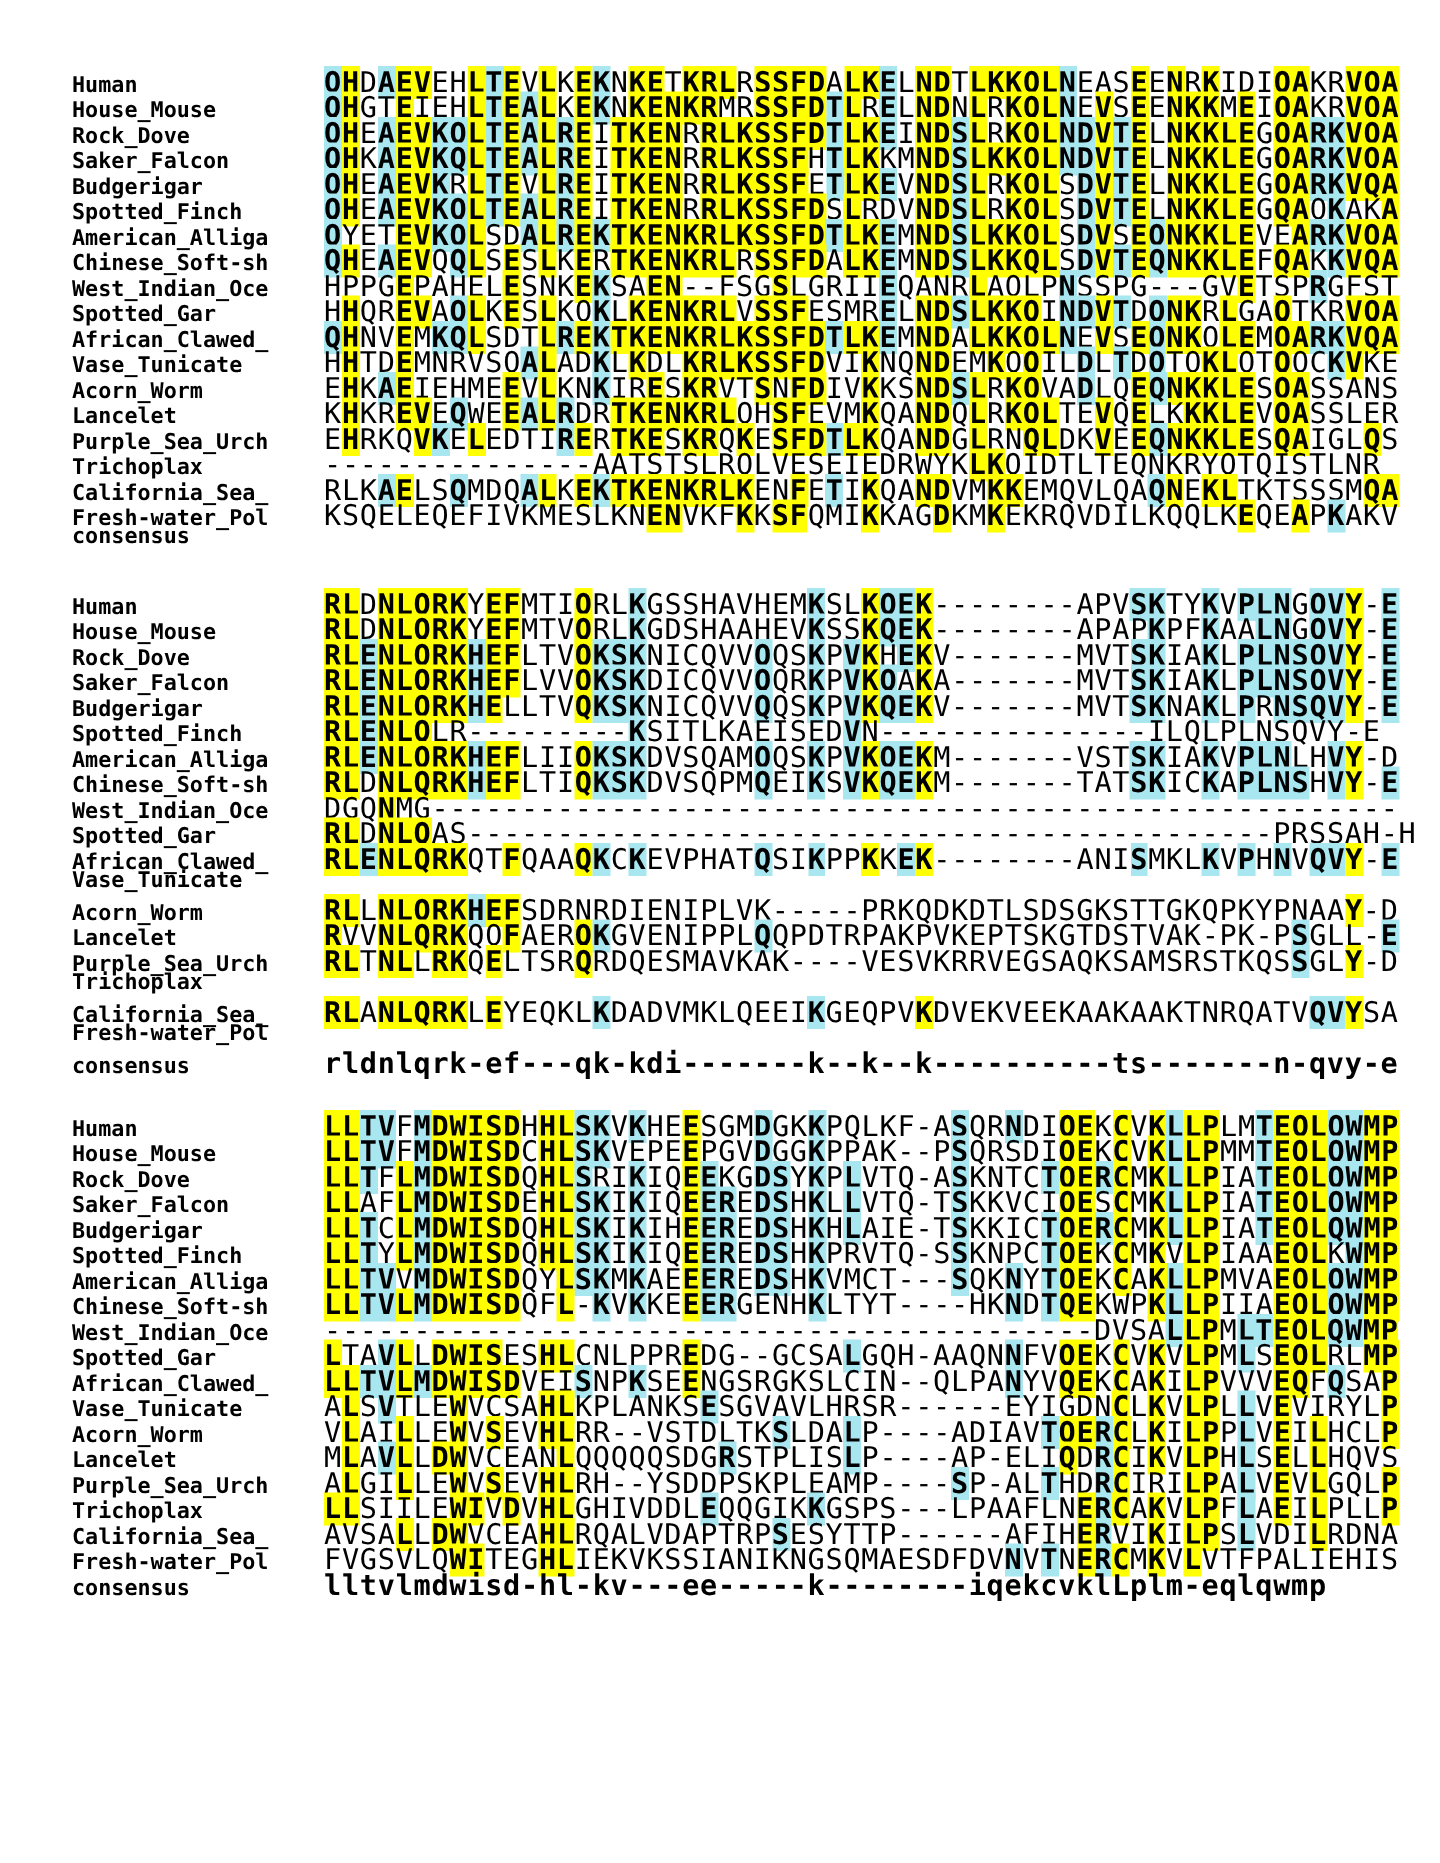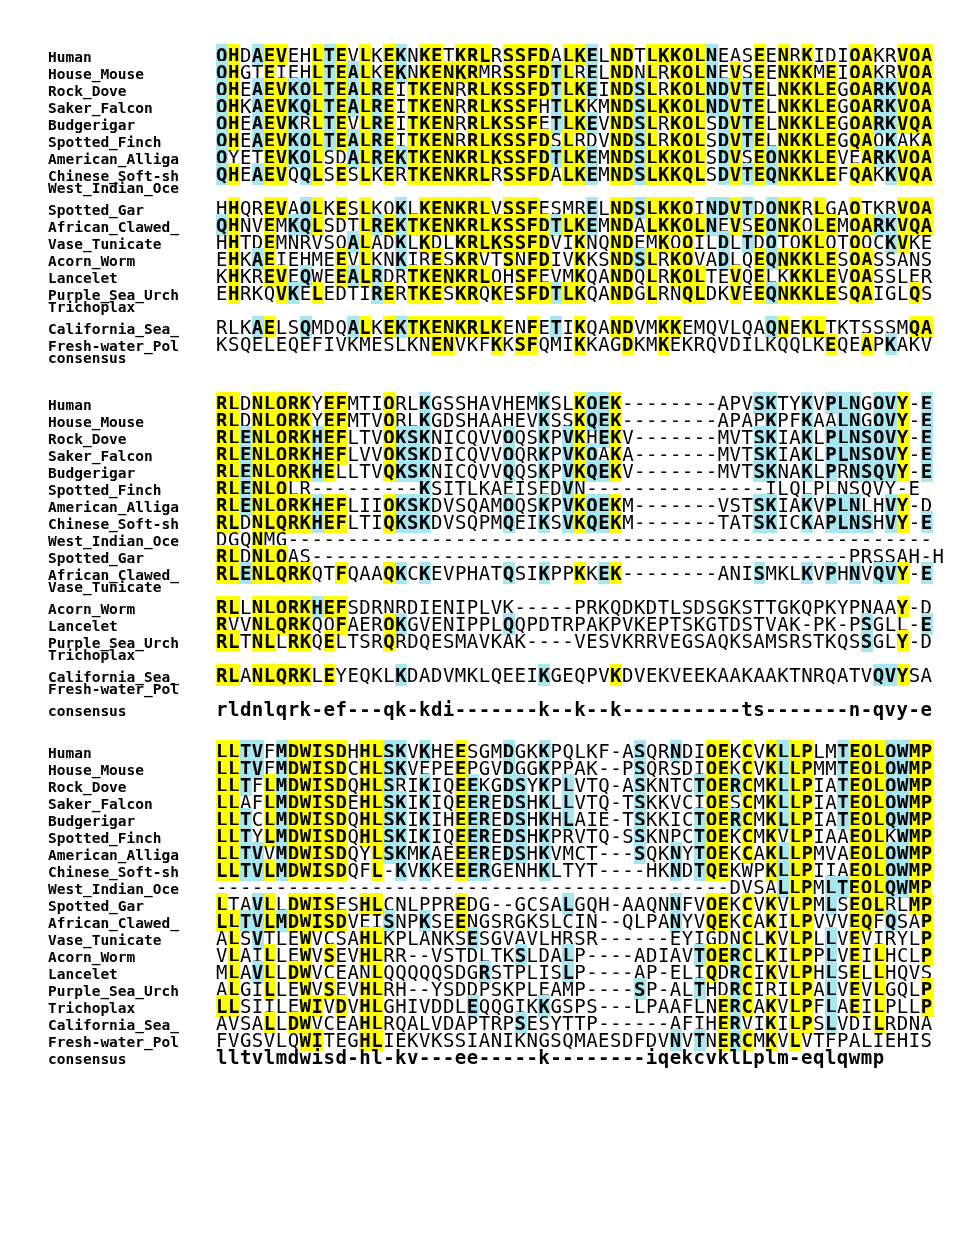--- a/index.html
+++ b/index.html
@@ -62,28 +62,28 @@
 <div id="sheet">
   <div class="block" id="block-1">
       <div class="row"><div class="name">Human</div><div class="seq"><b class="hl-c">Q</b><b class="hl-y">H</b>D<b class="hl-c">A</b><b class="hl-y">EV</b>EH<b class="hl-y">L</b><b class="hl-c">T</b><b class="hl-y">E</b>V<b class="hl-y">L</b>K<b class="hl-y">E</b><b class="hl-c">K</b>N<b class="hl-y">KE</b>T<b class="hl-y">KRL</b>R<b class="hl-y">SSFD</b>A<b class="hl-y">LK</b><b class="hl-c">E</b>L<b class="hl-y">ND</b>T<b class="hl-y">LKKQL</b><b class="hl-c">N</b>EAS<b class="hl-y">E</b>E<b class="hl-y">N</b>R<b class="hl-y">K</b>IDI<b class="hl-y">QA</b>KR<b class="hl-y">VQA</b></div></div>
       <div class="row"><div class="name">House_Mouse</div><div class="seq"><b class="hl-c">Q</b><b class="hl-y">H</b>GT<b class="hl-y">E</b>IEH<b class="hl-y">L</b><b class="hl-c">T</b><b class="hl-y">E</b><b class="hl-c">A</b><b class="hl-y">L</b>K<b class="hl-y">E</b><b class="hl-c">K</b>N<b class="hl-y">KENKR</b>MR<b class="hl-y">SSFD</b><b class="hl-c">T</b><b class="hl-y">L</b>R<b class="hl-c">E</b>L<b class="hl-y">ND</b>N<b class="hl-y">L</b>R<b class="hl-y">KQL</b><b class="hl-c">N</b>E<b class="hl-y">V</b>S<b class="hl-y">E</b>E<b class="hl-y">NKK</b>M<b class="hl-y">E</b>I<b class="hl-y">QA</b>KR<b class="hl-y">VQA</b></div></div>
       <div class="row"><div class="name">Rock_Dove</div><div class="seq"><b class="hl-c">Q</b><b class="hl-y">H</b>E<b class="hl-c">A</b><b class="hl-y">EV</b><b class="hl-c">KQ</b><b class="hl-y">L</b><b class="hl-c">T</b><b class="hl-y">E</b><b class="hl-c">A</b><b class="hl-y">L</b><b class="hl-c">R</b><b class="hl-y">E</b>I<b class="hl-y">TKEN</b>R<b class="hl-y">RLKSSFD</b><b class="hl-c">T</b><b class="hl-y">LK</b><b class="hl-c">E</b>I<b class="hl-y">ND</b><b class="hl-c">S</b><b class="hl-y">L</b>R<b class="hl-y">KQL</b><b class="hl-c">ND</b><b class="hl-y">V</b><b class="hl-c">T</b><b class="hl-y">E</b>L<b class="hl-y">NKKLE</b>G<b class="hl-y">QA</b><b class="hl-c">RK</b><b class="hl-y">VQA</b></div></div>
       <div class="row"><div class="name">Saker_Falcon</div><div class="seq"><b class="hl-c">Q</b><b class="hl-y">H</b>K<b class="hl-c">A</b><b class="hl-y">EV</b><b class="hl-c">KQ</b><b class="hl-y">L</b><b class="hl-c">T</b><b class="hl-y">E</b><b class="hl-c">A</b><b class="hl-y">L</b><b class="hl-c">R</b><b class="hl-y">E</b>I<b class="hl-y">TKEN</b>R<b class="hl-y">RLKSSF</b>H<b class="hl-c">T</b><b class="hl-y">LK</b>KM<b class="hl-y">ND</b><b class="hl-c">S</b><b class="hl-y">LKKQL</b><b class="hl-c">ND</b><b class="hl-y">V</b><b class="hl-c">T</b><b class="hl-y">E</b>L<b class="hl-y">NKKLE</b>G<b class="hl-y">QA</b><b class="hl-c">RK</b><b class="hl-y">VQA</b></div></div>
       <div class="row"><div class="name">Budgerigar</div><div class="seq"><b class="hl-c">Q</b><b class="hl-y">H</b>E<b class="hl-c">A</b><b class="hl-y">EV</b><b class="hl-c">K</b>R<b class="hl-y">L</b><b class="hl-c">T</b><b class="hl-y">E</b>V<b class="hl-y">L</b><b class="hl-c">R</b><b class="hl-y">E</b>I<b class="hl-y">TKEN</b>R<b class="hl-y">RLKSSF</b>E<b class="hl-c">T</b><b class="hl-y">LK</b><b class="hl-c">E</b>V<b class="hl-y">ND</b><b class="hl-c">S</b><b class="hl-y">L</b>R<b class="hl-y">KQL</b>S<b class="hl-c">D</b><b class="hl-y">V</b><b class="hl-c">T</b><b class="hl-y">E</b>L<b class="hl-y">NKKLE</b>G<b class="hl-y">QA</b><b class="hl-c">RK</b><b class="hl-y">VQA</b></div></div>
       <div class="row"><div class="name">Spotted_Finch</div><div class="seq"><b class="hl-c">Q</b><b class="hl-y">H</b>E<b class="hl-c">A</b><b class="hl-y">EV</b><b class="hl-c">KQ</b><b class="hl-y">L</b><b class="hl-c">T</b><b class="hl-y">E</b><b class="hl-c">A</b><b class="hl-y">L</b><b class="hl-c">R</b><b class="hl-y">E</b>I<b class="hl-y">TKEN</b>R<b class="hl-y">RLKSSFD</b>S<b class="hl-y">L</b>RDV<b class="hl-y">ND</b><b class="hl-c">S</b><b class="hl-y">L</b>R<b class="hl-y">KQL</b>S<b class="hl-c">D</b><b class="hl-y">V</b><b class="hl-c">T</b><b class="hl-y">E</b>L<b class="hl-y">NKKLE</b>G<b class="hl-y">QA</b>Q<b class="hl-c">K</b>AK<b class="hl-y">A</b></div></div>
       <div class="row"><div class="name">American_Alliga</div><div class="seq"><b class="hl-c">Q</b>YET<b class="hl-y">EV</b><b class="hl-c">KQ</b><b class="hl-y">L</b>SD<b class="hl-c">A</b><b class="hl-y">L</b><b class="hl-c">R</b><b class="hl-y">E</b><b class="hl-c">K</b><b class="hl-y">TKENKRLKSSFD</b><b class="hl-c">T</b><b class="hl-y">LK</b><b class="hl-c">E</b>M<b class="hl-y">ND</b><b class="hl-c">S</b><b class="hl-y">LKKQL</b>S<b class="hl-c">D</b><b class="hl-y">V</b>S<b class="hl-y">E</b><b class="hl-c">Q</b><b class="hl-y">NKKLE</b>VE<b class="hl-y">A</b><b class="hl-c">RK</b><b class="hl-y">VQA</b></div></div>
       <div class="row"><div class="name">Chinese_Soft-sh</div><div class="seq"><b class="hl-c">Q</b><b class="hl-y">H</b>E<b class="hl-c">A</b><b class="hl-y">EV</b>Q<b class="hl-c">Q</b><b class="hl-y">L</b>S<b class="hl-y">E</b>S<b class="hl-y">L</b>K<b class="hl-y">E</b>R<b class="hl-y">TKENKRL</b>R<b class="hl-y">SSFD</b>A<b class="hl-y">LK</b><b class="hl-c">E</b>M<b class="hl-y">ND</b><b class="hl-c">S</b><b class="hl-y">LKKQL</b>S<b class="hl-c">D</b><b class="hl-y">V</b><b class="hl-c">T</b><b class="hl-y">E</b><b class="hl-c">Q</b><b class="hl-y">NKKLE</b>F<b class="hl-y">QA</b>K<b class="hl-c">K</b><b class="hl-y">VQA</b></div></div>
-      <div class="row"><div class="name">West_Indian_Oce</div></div>
+      <div class="row"><div class="name">West_Indian_Oce</div><div class="seq">HPPG<b class="hl-y">E</b>PAHEL<b class="hl-y">E</b>SNK<b class="hl-y">E</b><b class="hl-c">K</b>SA<b class="hl-y">EN</b>--FSG<b class="hl-y">S</b>LGRII<b class="hl-c">E</b>QANR<b class="hl-y">L</b>AQLP<b class="hl-c">N</b>SSPG---GV<b class="hl-y">E</b>TSP<b class="hl-c">R</b>GFST</div></div>
       <div class="row"><div class="name">Spotted_Gar</div><div class="seq">H<b class="hl-y">H</b>QR<b class="hl-y">EV</b>A<b class="hl-c">Q</b><b class="hl-y">L</b>K<b class="hl-y">E</b>S<b class="hl-y">L</b>KQ<b class="hl-c">K</b>L<b class="hl-y">KENKRL</b>V<b class="hl-y">SSF</b>ESMR<b class="hl-c">E</b>L<b class="hl-y">ND</b><b class="hl-c">S</b><b class="hl-y">LKKQ</b>I<b class="hl-c">ND</b><b class="hl-y">V</b><b class="hl-c">T</b>D<b class="hl-c">Q</b><b class="hl-y">NK</b>R<b class="hl-y">L</b>GA<b class="hl-y">Q</b>TKR<b class="hl-y">VQA</b></div></div>
       <div class="row"><div class="name">African_Clawed_</div><div class="seq"><b class="hl-c">Q</b><b class="hl-y">H</b>NV<b class="hl-y">E</b>M<b class="hl-c">KQ</b><b class="hl-y">L</b>SDT<b class="hl-y">L</b><b class="hl-c">R</b><b class="hl-y">E</b><b class="hl-c">K</b><b class="hl-y">TKENKRLKSSFD</b><b class="hl-c">T</b><b class="hl-y">LK</b><b class="hl-c">E</b>M<b class="hl-y">ND</b>A<b class="hl-y">LKKQL</b><b class="hl-c">N</b>E<b class="hl-y">V</b>S<b class="hl-y">E</b><b class="hl-c">Q</b><b class="hl-y">NK</b>Q<b class="hl-y">LE</b>M<b class="hl-y">QA</b><b class="hl-c">RK</b><b class="hl-y">VQA</b></div></div>
       <div class="row"><div class="name">Vase_Tunicate</div><div class="seq">H<b class="hl-y">H</b>TD<b class="hl-y">E</b>MNRVSQ<b class="hl-c">A</b><b class="hl-y">L</b>AD<b class="hl-c">K</b>L<b class="hl-y">K</b>DL<b class="hl-y">KRLKSSFD</b>VI<b class="hl-y">K</b>NQ<b class="hl-y">ND</b>EM<b class="hl-y">K</b>Q<b class="hl-y">Q</b>IL<b class="hl-c">D</b>L<b class="hl-c">T</b>D<b class="hl-c">Q</b>TQ<b class="hl-y">KL</b>QT<b class="hl-y">Q</b>QC<b class="hl-c">K</b><b class="hl-y">V</b>KE</div></div>
       <div class="row"><div class="name">Acorn_Worm</div><div class="seq">E<b class="hl-y">H</b>K<b class="hl-c">A</b><b class="hl-y">E</b>IEHME<b class="hl-y">E</b>V<b class="hl-y">L</b>KN<b class="hl-c">K</b>IR<b class="hl-y">E</b>S<b class="hl-y">KR</b>VT<b class="hl-y">S</b>N<b class="hl-y">FD</b>IV<b class="hl-y">K</b>KS<b class="hl-y">ND</b><b class="hl-c">S</b><b class="hl-y">L</b>R<b class="hl-y">KQ</b>VA<b class="hl-c">D</b>LQ<b class="hl-y">E</b><b class="hl-c">Q</b><b class="hl-y">NKKLE</b>S<b class="hl-y">QA</b>SSANS</div></div>
       <div class="row"><div class="name">Lancelet</div><div class="seq">K<b class="hl-y">H</b>KR<b class="hl-y">EV</b>E<b class="hl-c">Q</b>WE<b class="hl-y">E</b><b class="hl-c">A</b><b class="hl-y">L</b><b class="hl-c">R</b>DR<b class="hl-y">TKENKRL</b>QH<b class="hl-y">SF</b>EVM<b class="hl-y">K</b>QA<b class="hl-y">ND</b>Q<b class="hl-y">L</b>R<b class="hl-y">KQL</b>TE<b class="hl-y">V</b>Q<b class="hl-y">E</b>LK<b class="hl-y">KKLE</b>V<b class="hl-y">QA</b>SSLER</div></div>
       <div class="row"><div class="name">Purple_Sea_Urch</div><div class="seq">E<b class="hl-y">H</b>RKQ<b class="hl-y">V</b><b class="hl-c">K</b>E<b class="hl-y">L</b>EDTI<b class="hl-c">R</b><b class="hl-y">E</b>R<b class="hl-y">TKE</b>S<b class="hl-y">KR</b>Q<b class="hl-y">K</b>E<b class="hl-y">SFD</b><b class="hl-c">T</b><b class="hl-y">LK</b>QA<b class="hl-y">ND</b>G<b class="hl-y">L</b>RN<b class="hl-y">QL</b>DK<b class="hl-y">V</b>E<b class="hl-y">E</b><b class="hl-c">Q</b><b class="hl-y">NKKLE</b>S<b class="hl-y">QA</b>IGL<b class="hl-y">Q</b>S</div></div>
-      <div class="row"><div class="name">Trichoplax</div></div>
+      <div class="row"><div class="name">Trichoplax</div><div class="seq">---------------AATSTSLRQLVESEIEDRWYK<b class="hl-y">LK</b>QIDTLTEQNKRYQTQISTLNR</div></div>
       <div class="row"><div class="name">California_Sea_</div><div class="seq">RLK<b class="hl-c">A</b><b class="hl-y">E</b>LS<b class="hl-c">Q</b>MDQ<b class="hl-c">A</b><b class="hl-y">L</b>K<b class="hl-y">E</b><b class="hl-c">K</b><b class="hl-y">TKENKRLK</b>EN<b class="hl-y">F</b>E<b class="hl-c">T</b>I<b class="hl-y">K</b>QA<b class="hl-y">ND</b>VM<b class="hl-y">KK</b>EMQVLQA<b class="hl-c">Q</b><b class="hl-y">N</b>E<b class="hl-y">KL</b>TKTSSSM<b class="hl-y">QA</b></div></div>
       <div class="row"><div class="name">Fresh-water_Pol</div><div class="seq">KSQELEQEFIVKMESLKN<b class="hl-y">EN</b>VKF<b class="hl-y">K</b>K<b class="hl-y">SF</b>QMI<b class="hl-y">K</b>KAG<b class="hl-y">D</b>KM<b class="hl-y">K</b>EKRQVDILKQQLK<b class="hl-y">E</b>QE<b class="hl-y">A</b>P<b class="hl-c">K</b>AKV</div></div>
       <div class="row consensus"><div class="name">consensus</div></div>
     </div>
   <div class="block" id="block-2">
       <div class="row"><div class="name">Human</div><div class="seq"><b class="hl-y">RL</b>D<b class="hl-y">NLQRK</b>Y<b class="hl-y">EF</b>MTI<b class="hl-y">Q</b>RL<b class="hl-c">K</b>GSSHAVHEM<b class="hl-c">K</b>SL<b class="hl-y">K</b><b class="hl-c">QE</b><b class="hl-y">K</b>--------APV<b class="hl-c">SK</b>TY<b class="hl-c">K</b>V<b class="hl-c">PLN</b>G<b class="hl-c">QV</b><b class="hl-y">Y</b>-<b class="hl-c">E</b></div></div>
       <div class="row"><div class="name">House_Mouse</div><div class="seq"><b class="hl-y">RL</b>D<b class="hl-y">NLQRK</b>Y<b class="hl-y">EF</b>MTV<b class="hl-y">Q</b>RL<b class="hl-c">K</b>GDSHAAHEV<b class="hl-c">K</b>SS<b class="hl-y">K</b><b class="hl-c">QE</b><b class="hl-y">K</b>--------APAP<b class="hl-c">K</b>PF<b class="hl-c">K</b>AA<b class="hl-c">LN</b>G<b class="hl-c">QV</b><b class="hl-y">Y</b>-<b class="hl-c">E</b></div></div>
       <div class="row"><div class="name">Rock_Dove</div><div class="seq"><b class="hl-y">RL</b><b class="hl-c">E</b><b class="hl-y">NLQRK</b><b class="hl-c">H</b><b class="hl-y">EF</b>LTV<b class="hl-y">Q</b><b class="hl-c">KSK</b>NICQVV<b class="hl-c">Q</b>QS<b class="hl-c">K</b>P<b class="hl-c">V</b><b class="hl-y">K</b>H<b class="hl-c">E</b><b class="hl-y">K</b>V-------MVT<b class="hl-c">SK</b>IA<b class="hl-c">K</b>L<b class="hl-c">PLNSQV</b><b class="hl-y">Y</b>-<b class="hl-c">E</b></div></div>
       <div class="row"><div class="name">Saker_Falcon</div><div class="seq"><b class="hl-y">RL</b><b class="hl-c">E</b><b class="hl-y">NLQRK</b><b class="hl-c">H</b><b class="hl-y">EF</b>LVV<b class="hl-y">Q</b><b class="hl-c">KSK</b>DICQVV<b class="hl-c">Q</b>QR<b class="hl-c">K</b>P<b class="hl-c">V</b><b class="hl-y">K</b><b class="hl-c">Q</b>A<b class="hl-y">K</b>A-------MVT<b class="hl-c">SK</b>IA<b class="hl-c">K</b>L<b class="hl-c">PLNSQV</b><b class="hl-y">Y</b>-<b class="hl-c">E</b></div></div>
       <div class="row"><div class="name">Budgerigar</div><div class="seq"><b class="hl-y">RL</b><b class="hl-c">E</b><b class="hl-y">NLQRK</b><b class="hl-c">H</b><b class="hl-y">E</b>LLTV<b class="hl-y">Q</b><b class="hl-c">KSK</b>NICQVV<b class="hl-c">Q</b>QS<b class="hl-c">K</b>P<b class="hl-c">V</b><b class="hl-y">K</b><b class="hl-c">QE</b><b class="hl-y">K</b>V-------MVT<b class="hl-c">SK</b>NA<b class="hl-c">K</b>L<b class="hl-c">P</b>R<b class="hl-c">NSQV</b><b class="hl-y">Y</b>-<b class="hl-c">E</b></div></div>

